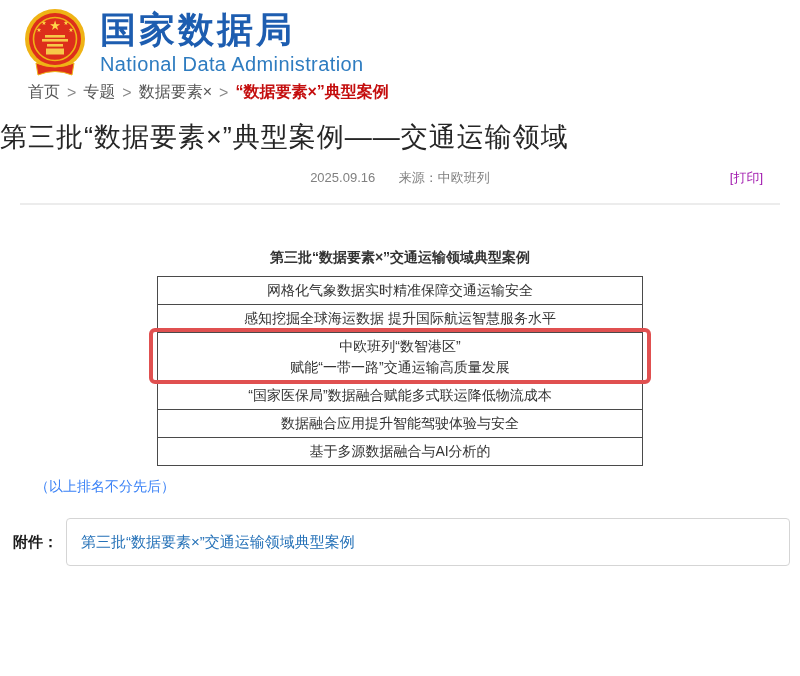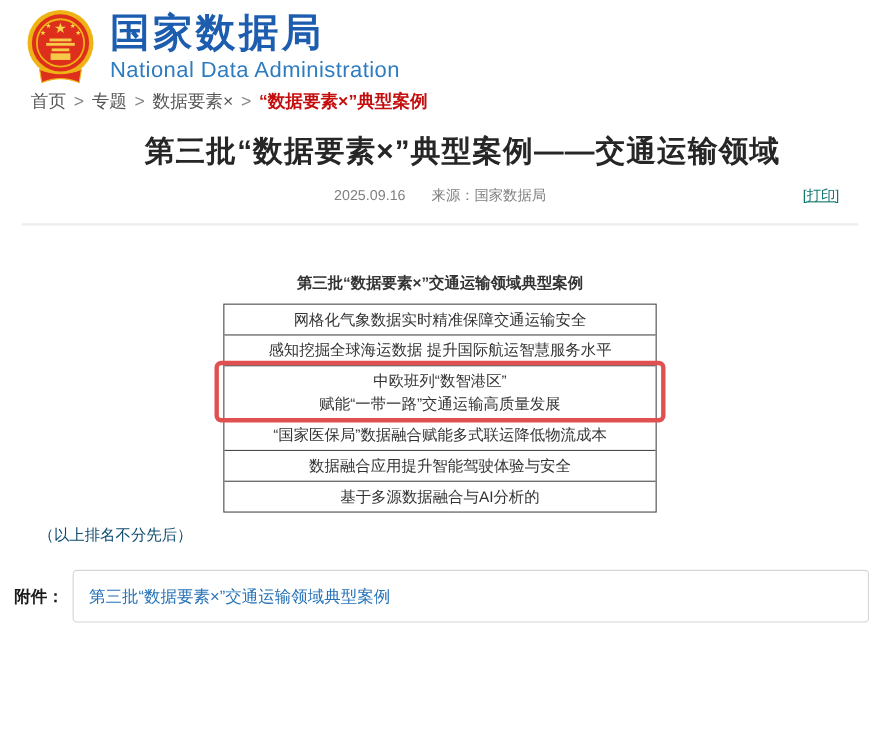--- a/index.html
+++ b/index.html
@@ -27,45 +27,45 @@
   .site-name{font-size:36px;font-weight:700;color:var(--brand-blue);letter-spacing:3px;line-height:40px;}
   .site-name-en{font-size:20px;color:var(--brand-blue-light);margin-top:3px;letter-spacing:.4px;}
 
   
   .breadcrumb{padding:4px 0 0 28px;font-size:16px;color:#555;display:flex;gap:7px;align-items:center;}
   .crumb{color:#555;cursor:pointer;}
   .crumb-sep{color:#888;}
   .crumb-current{color:var(--breadcrumb-red);font-weight:700;}
 
   
-  .article-title{margin-top:16px;text-align:center;font-size:27px;font-weight:700;color:#262626;letter-spacing:1px;padding-left:41px;}
+  .article-title{margin-top:16px;text-align:left;font-size:27px;font-weight:400;color:#262626;letter-spacing:1px;}
   .article-meta{position:relative;margin-top:14px;height:20px;font-size:13px;color:var(--text-gray);}
   .meta-center{text-align:center;}
   .meta-center span{margin:0 10px;}
-  .print-btn{position:absolute;right:37px;top:0;color:#0f766e;cursor:pointer;text-decoration:underline;}
+  .print-btn{position:absolute;right:37px;top:0;color:#a21caf;cursor:pointer;}
   .head-divider{margin:14px 20px 0 20px;border-top:2px solid #ececec;height:0;}
 
   
   .article-body{padding:26px 21px 0 21px;font-size:15px;line-height:23px;color:#333;text-align:justify;}
   .article-body p{text-indent:2em;}
   .attachment-line{margin-top:2px;}
 
   
   .table-caption{margin-top:18px;text-align:center;font-size:14px;font-weight:700;color:#333;}
-  .case-table{position:relative;width:394px;margin:9px auto 0 auto;border:1px solid var(--table-border);}
+  .case-table{position:relative;width:486px;margin:9px auto 0 auto;border:1px solid var(--table-border);}
   .trow{border-top:1px solid var(--table-border);padding:3px 8px;text-align:center;font-size:14px;line-height:21px;color:#333;}
   .trow:first-child{border-top:none;}
   .tline{display:block;}
   .tline:empty{display:none;}
   .highlight-box{
     position:absolute;left:-9px;right:-9px;top:51px;height:56px;
     border:4px solid var(--highlight-red);border-radius:6px;pointer-events:none;
   }
 
-  .ranking-note{padding:12px 21px 0 21px;font-size:14px;color:#0c4a6e;text-indent:1em;}
+  .ranking-note{padding:12px 21px 0 21px;font-size:14px;color:#3b82f6;text-indent:1em;}
 
   
   .attachment-row{display:flex;align-items:center;margin:22px 10px 0 13px;}
   .attachment-label{font-size:15px;font-weight:700;color:#1a1a1a;flex:0 0 auto;}
   .attachment-box{flex:1;margin-left:8px;border:1px solid #d5d5d5;border-radius:4px;height:48px;display:flex;align-items:center;background:#fff;}
   .attachment-link{margin-left:14px;font-size:15px;color:var(--link-blue);cursor:pointer;}
 </style>
 </head>
 <body>
 
@@ -100,21 +100,21 @@
     <span class="crumb-sep">&gt;</span>
     <span class="crumb">数据要素×</span>
     <span class="crumb-sep">&gt;</span>
     <span class="crumb-current">“数据要素×”典型案例</span>
   </div>
 
   <h1 class="article-title">第三批“数据要素×”典型案例——交通运输领域</h1>
   <div class="article-meta">
     <div class="meta-center">
       <span>2025.09.16</span>
-      <span>来源：国家数据局</span>
+      <span>来源：中欧班列</span>
     </div>
     <span class="print-btn">[打印]</span>
   </div>
   <div class="head-divider"></div>
 
   <div class="article-body">
   </div>
 
   <div class="table-caption">第三批“数据要素×”交通运输领域典型案例</div>
   <div class="case-table">

